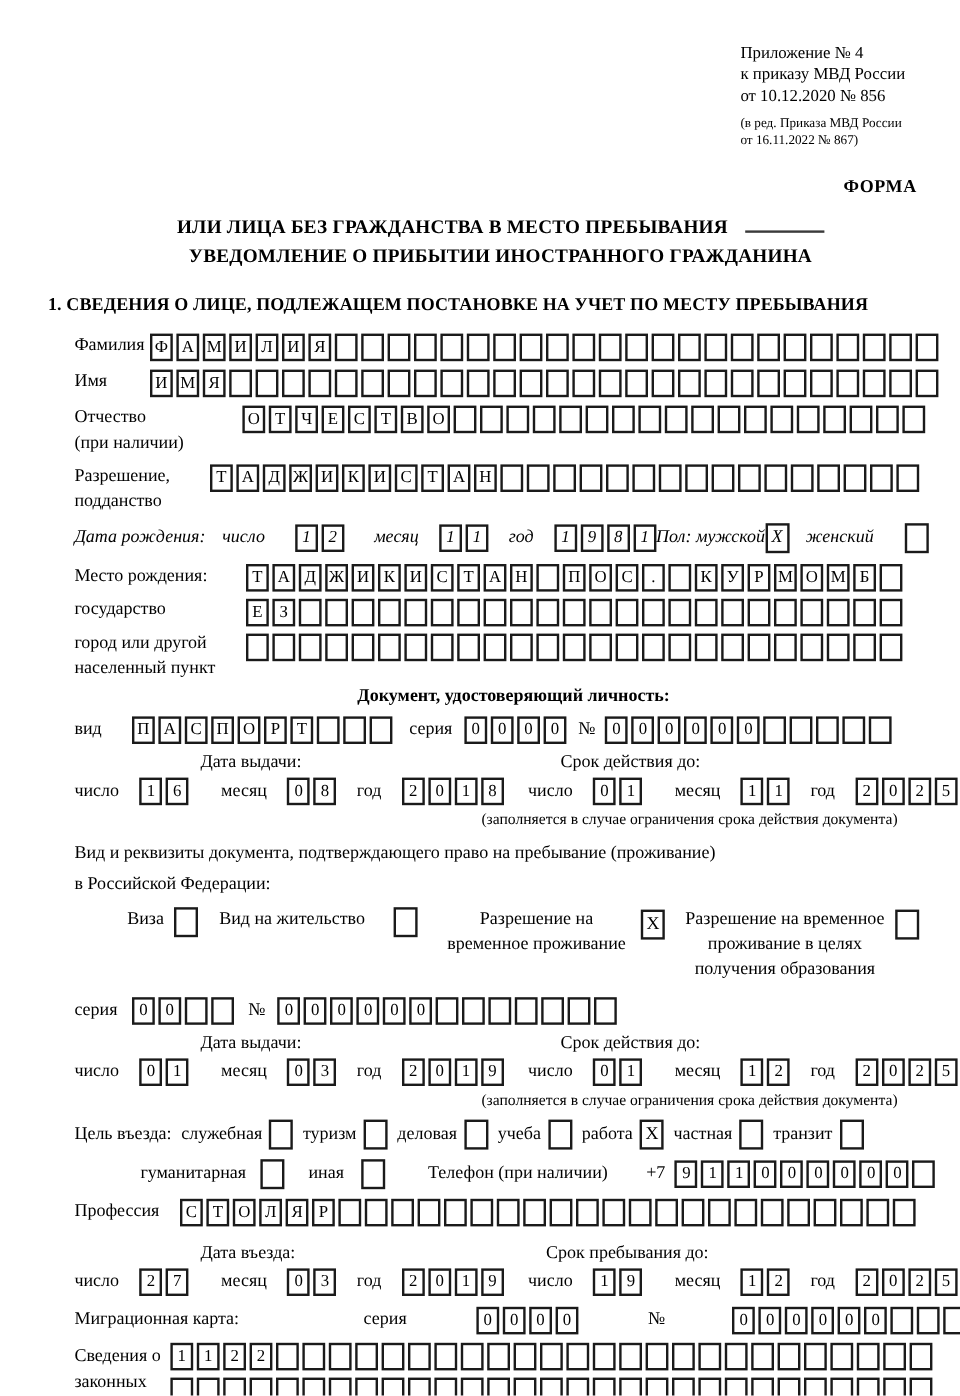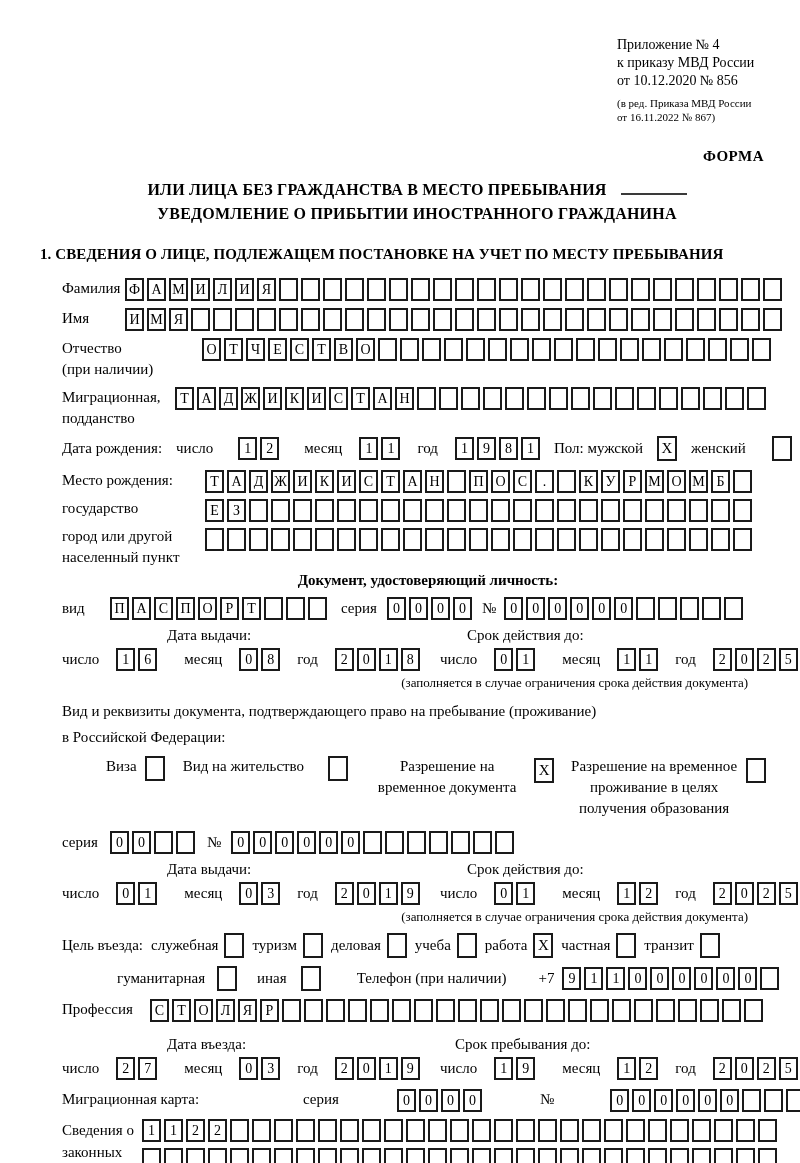--- a/index.html
+++ b/index.html
@@ -56,21 +56,21 @@
   .doc-item { display:flex; align-items:flex-start; gap:8px;margin-left:44px; }
   .doc-label-multi { text-align:center; font-size:15px; line-height:1.4; }
   .wl150 { width:158px; } .wl170 { width:168px; }
 
   .purpose-row { display:flex; align-items:center; gap:8px; margin-bottom:8px; flex-wrap:nowrap; }
   .purpose-row .pair { display:flex; align-items:center; gap:6px; }
   .ind55 { padding-left:55px; }
 
   .guardians { display:flex; align-items:flex-start; margin-top:2px; }
   .g-label div { line-height:22px; font-size:15px; }
-  .gap-big { margin-left:26px; } .gap-med { margin-left:14px; } .gap-sm { margin-left:14px; }
+  .gap-big { margin-left:26px; } .gap-med { margin-left:14px; } .gap-sm { margin-left:0; }
 </style>
 </head>
 <body>
 
 <div class="page">
 
   <div class="appendix">
     <div>Приложение № 4</div>
     <div>к приказу МВД России</div>
     <div>от 10.12.2020 № 856</div>
@@ -195,21 +195,21 @@
           <span class="cell"></span>
           <span class="cell"></span>
           <span class="cell"></span>
           <span class="cell"></span>
           <span class="cell"></span>
         </div>
     </div>
 
     <div class="row">
       <div class="lbl w113">
-        <div class="lbl2">Миграционная,</div>
+        <div class="lbl2">Разрешение,</div>
         <div class="lbl2">подданство</div>
       </div>
       <div class="strip">
           <span class="cell">Т</span>
           <span class="cell">А</span>
           <span class="cell">Д</span>
           <span class="cell">Ж</span>
           <span class="cell">И</span>
           <span class="cell">К</span>
           <span class="cell">И</span>
@@ -229,21 +229,21 @@
           <span class="cell"></span>
           <span class="cell"></span>
           <span class="cell"></span>
           <span class="cell"></span>
           <span class="cell"></span>
           <span class="cell"></span>
           <span class="cell"></span>
         </div>
     </div>
 
-    <div class="row" style="align-items:center; margin-bottom:9px;">
+    <div class="row" style="align-items:center; margin-bottom:9px;font-style:italic;">
       <span class="lbl" style="margin-right:14px;">Дата рождения:</span>
       <div class="dgroup">
         <span class="lbl" style="margin-right:8px;">число</span>
         <div class="strip">
             <span class="cell">1</span>
             <span class="cell">2</span>
           </div>
         <span class="lbl" style="margin-left:8px;">месяц</span>
         <div class="strip">
             <span class="cell">1</span>
@@ -452,21 +452,21 @@
     <div class="docs-row">
       <div class="doc-item">
         <span class="lbl2">Виза</span>
         <span class="cbox"></span>
       </div>
       <div class="doc-item" style="margin-left:18px;">
         <span class="lbl2">Вид на жительство</span>
         <span class="cbox" style="margin-left:16px;"></span>
       </div>
       <div class="doc-item" style="margin-left:20px;">
-        <span class="doc-label-multi wl150">Разрешение на временное документа</span>
+        <span class="doc-label-multi wl150">Разрешение на временное проживание</span>
         <span class="cbox" style="margin-top:2px;">X</span>
       </div>
       <div class="doc-item" style="margin-left:16px;">
         <span class="doc-label-multi wl170">Разрешение на временное проживание в целях получения образования</span>
         <span class="cbox" style="margin-top:2px;"></span>
       </div>
     </div>
 
     <div class="row" style="align-items:center;">
       <span class="lbl" style="margin-right:12px;">серия</span>

